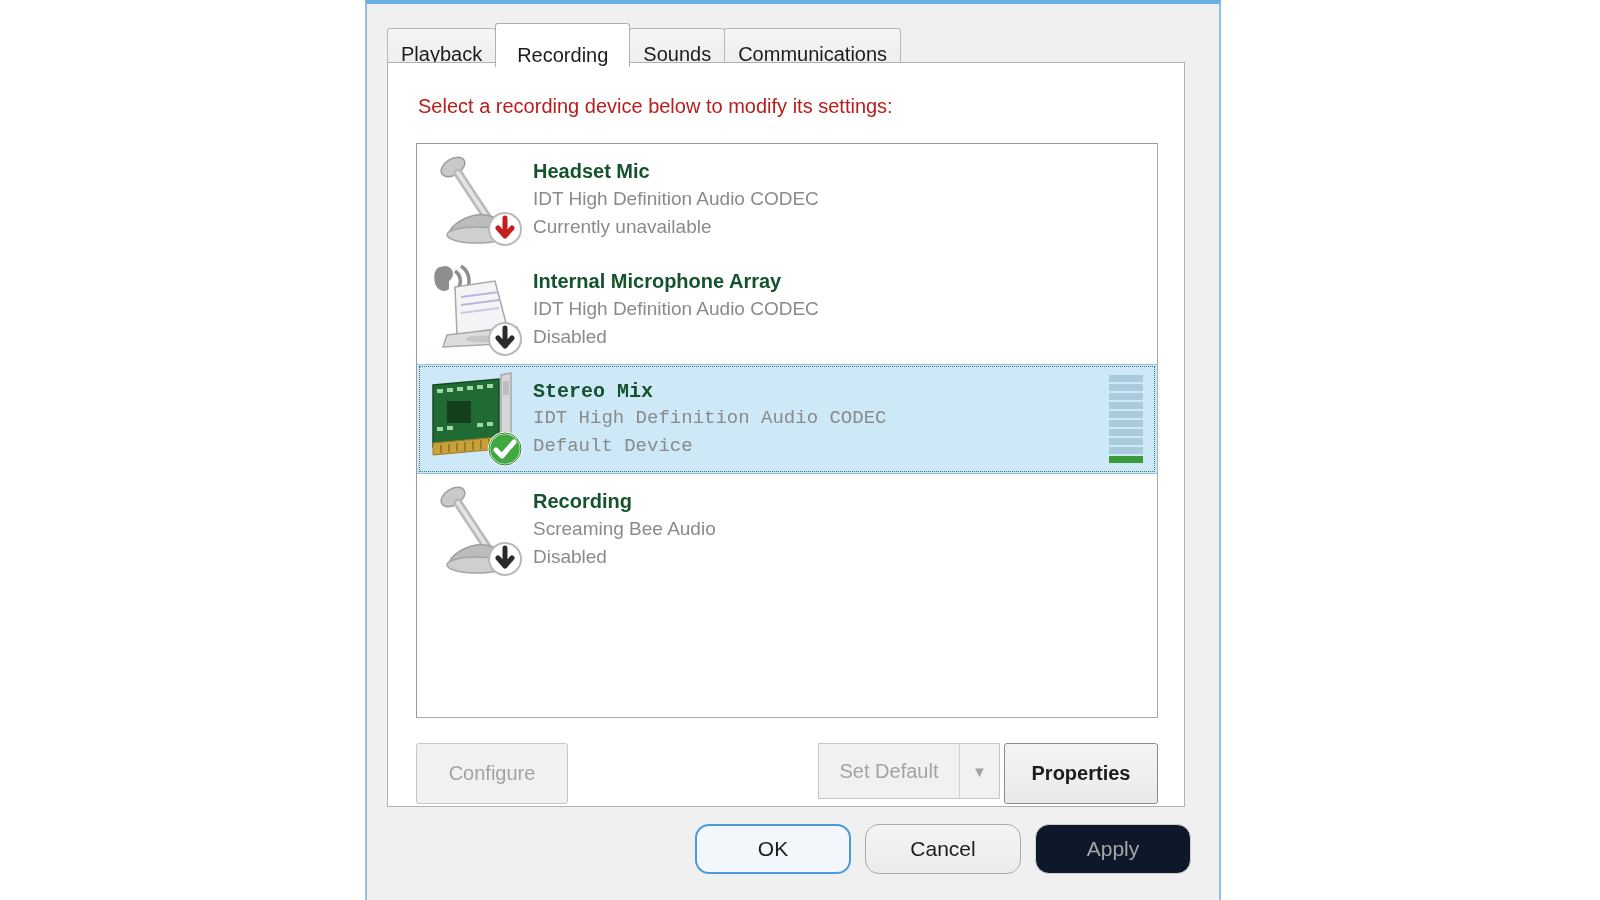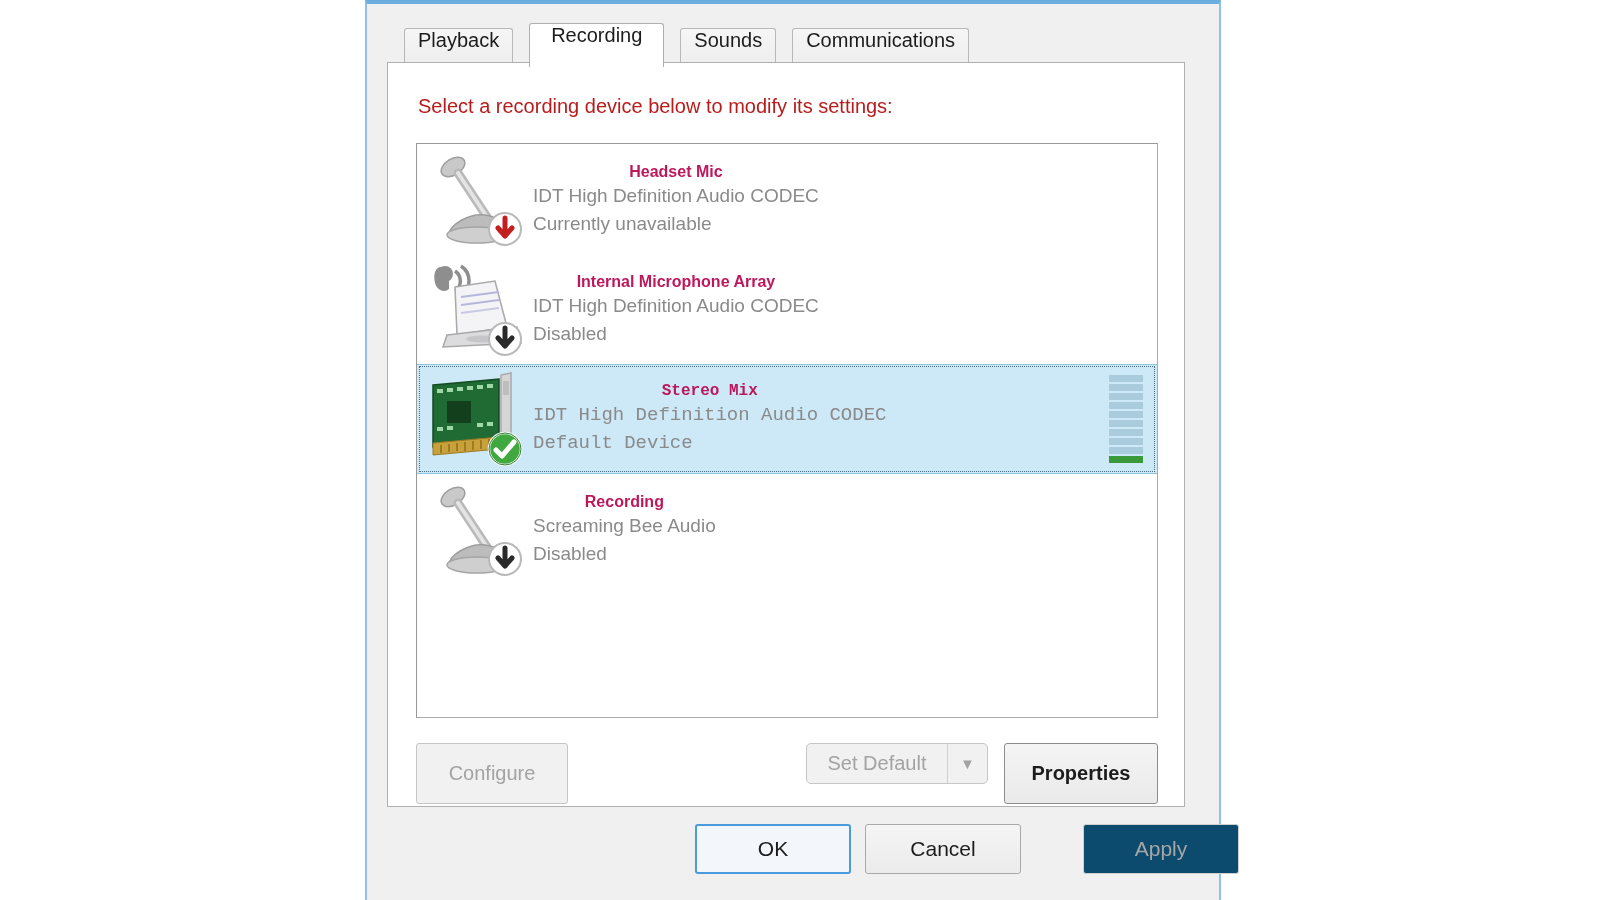--- a/index.html
+++ b/index.html
@@ -39,33 +39,32 @@
     left: 20px;
     top: 20px;
     height: 42px;
     display: flex;
     align-items: flex-end;
   }
   .tab {
     height: 38px;
     padding: 0 13px;
     display: flex;
-    align-items: flex-start;
+    align-items: flex-end;
     justify-content: center;
     font-size: 20px;
     color: #1c1c1c;
     background: linear-gradient(to bottom, #f6f6f6 0%, #ededed 100%);
     border: 1px solid #b8b8b8;
     border-bottom: none;
     margin-right: -1px;
     border-radius: 3px 3px 0 0;
     white-space: nowrap;
     position: relative;
     z-index: 1;
-    margin-left: 17px;
   }
   .tab.active {
     height: 44px;
     background: #ffffff;
     border-color: #b0b0b0;
     z-index: 5;
     margin-bottom: -1px;
     padding: 0 21px;
   }
 
@@ -131,26 +130,25 @@
   .badge {
     position: absolute;
     right: 6px;
     bottom: 4px;
     width: 36px;
     height: 36px;
   }
 
   .device-text { margin-left: 4px; }
   .device-name {
-    font-size: 16px;
+    font-size: 20px;
     font-weight: bold;
-    color: #be185d;
+    color: #14532d;
     line-height: 1.35;
     white-space: nowrap;
-    text-align: center;
   }
   .device-sub {
     font-size: 19px;
     color: #8a8a8a;
     line-height: 1.45;
     white-space: nowrap;
   }
 
   
   .vu-meter {
@@ -188,26 +186,26 @@
     align-items: center;
     justify-content: center;
     padding: 18px 12px;
     white-space: nowrap;
     cursor: default;
   }
   .btn.disabled { color: #a3a3a3; border-color: #c6c6c6; background: #f1f1f1; }
 
   #btn-configure { position: absolute; left: 0px;   top: 0; width: 152px; }
   #btn-setdefault-group {
-    position: absolute; left: 390px; top: 0;
+    position: absolute; left: 402px; top: 0;
     display: flex; align-items: stretch;
-    height: 41px;
+    height: 56px;
     background: #f1f1f1;
     border: 1px solid #c6c6c6;
-    border-radius: 5px;
+    border-radius: 0;
   }
   #btn-setdefault {
     display: flex; align-items: center; justify-content: center;
     width: 140px; font-size: 20px; color: #a3a3a3; white-space: nowrap;
   }
   #btn-setdefault-arrow {
     width: 40px;
     display: flex; align-items: center; justify-content: center;
     border-left: 1px solid #cfcfcf;
     color: #a3a3a3;
@@ -221,31 +219,31 @@
     left: 20px;
     top: 820px;
     width: 816px;
     height: 50px;
   }
   .bbtn {
     position: absolute;
     top: 0;
     height: 50px;
     width: 156px;
-    border-radius: 3px;
+    border-radius: 14px;
     font-size: 21px;
     display: flex; align-items: center; justify-content: center;
     background: linear-gradient(to bottom, #f5f5f5 0%, #ebebeb 100%);
     border: 1px solid #a9a9a9;
     color: #1c1c1c;
     cursor: default;
   }
   #btn-ok     { left: 308px; border: 2px solid #4a9ae0; background: #f3f7fb; }
   #btn-cancel { left: 478px; }
-  #btn-apply  { left: 648px; color: #a6a6a6; border-color: #cfcfcf; background: #0c4a6e; margin-left: 48px; }
+  #btn-apply  { left: 648px; color: #a6a6a6; border-color: #cfcfcf; background: #0f172a; }
 </style>
 </head>
 <body>
 
 <div id="screen">
 
   <div id="dialog">
 
     <div id="tabstrip">
       <div class="tab">

